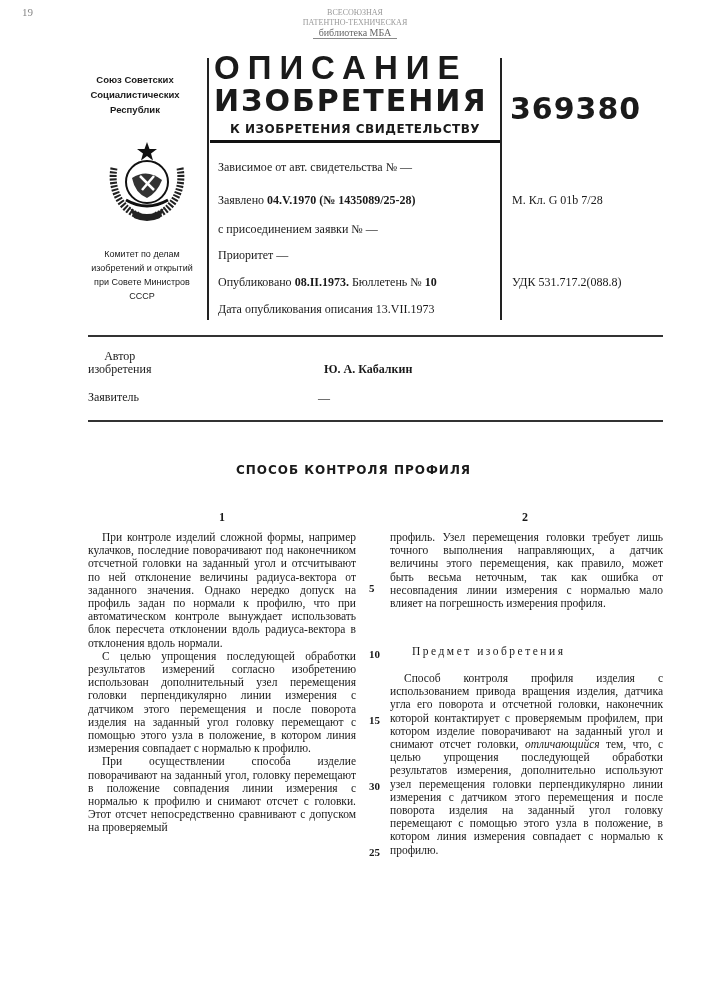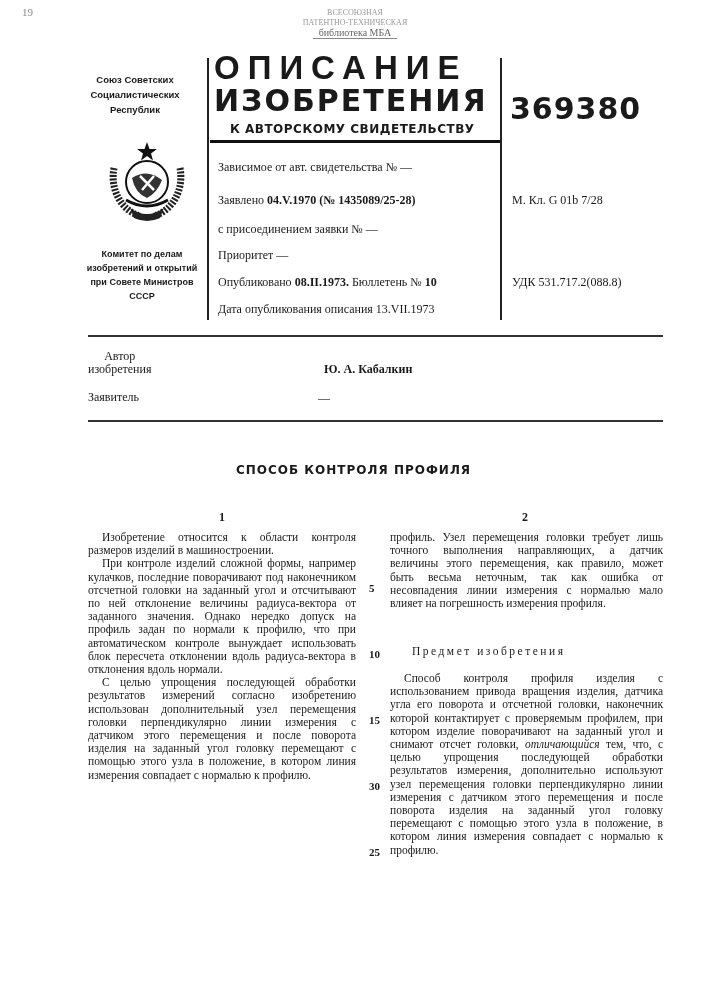--- a/index.html
+++ b/index.html
@@ -3,21 +3,21 @@
 <meta charset="utf-8">
 <style>
   html,body{margin:0;padding:0;background:#fff;}
   body{width:707px;height:1000px;position:relative;overflow:hidden;color:#1a1a1a;font-family:"Liberation Serif",serif;}
   .abs{position:absolute;}
   .corner{left:22px;top:6px;font-size:11px;color:#888;}
   .stamp{left:250px;top:8px;width:210px;height:40px;font-size:8px;color:#999;line-height:10px;text-align:center;}
   .stamp .lib{font-size:10px;color:#666;border-bottom:1px solid #888;display:inline-block;padding:0 6px;}
   .ussr{left:70px;top:72px;width:130px;text-align:center;font-family:"Liberation Sans",sans-serif;font-weight:bold;font-size:9.5px;line-height:15px;}
   .emblem{left:102px;top:138px;width:90px;height:90px;}
-  .committee{left:62px;top:247px;width:160px;text-align:center;font-family:"Liberation Sans",sans-serif;font-weight:bold;font-size:9px;line-height:14px;}
+  .committee{left:62px;top:247px;width:160px;text-align:center;font-family:"Liberation Sans",sans-serif;font-weight:normal;font-size:9px;line-height:14px;}
   .vline1{left:207px;top:58px;width:2px;height:262px;background:#222;}
   .vline2{left:500px;top:58px;width:2px;height:262px;background:#222;}
   .title1{left:214px;top:50px;width:284px;font-family:Liberation Sans, sans-serif;font-weight:bold;font-size:33px;letter-spacing:8px;line-height:36px;}
   .title2{left:214px;top:84px;width:290px;font-family:"DejaVu Sans",sans-serif;font-weight:bold;font-size:30px;letter-spacing:2px;line-height:34px;}
   .subtitle{left:230px;top:122px;font-family:"DejaVu Sans",sans-serif;font-weight:bold;font-size:12px;letter-spacing:0.5px;}
   .hrule{left:210px;top:140px;width:290px;height:3px;background:#111;}
   .meta{left:218px;font-size:12px;}
   .meta b{font-weight:bold;}
   .number{left:510px;top:55px;font-family:"DejaVu Sans",sans-serif;font-weight:bold;font-size:30px;letter-spacing:1px;margin-top:36px;}
   .class{left:512px;top:193px;font-size:12px;}
@@ -68,21 +68,21 @@
   <div>изобретений и открытий</div>
   <div>при Совете Министров</div>
   <div>СССР</div>
 </div>
 
 <div class="abs vline1"></div>
 <div class="abs vline2"></div>
 
 <div class="abs title1">ОПИСАНИЕ</div>
 <div class="abs title2">ИЗОБРЕТЕНИЯ</div>
-<div class="abs subtitle">К АВТОРСКОМУ СВИДЕТЕЛЬСТВУ</div>
+<div class="abs subtitle">К ИЗОБРЕТЕНИЯ СВИДЕТЕЛЬСТВУ</div>
 <div class="abs hrule"></div>
 
 <div class="abs number">369380</div>
 
 <div class="abs meta" style="top:160px">Зависимое от авт. свидетельства №  —</div>
 <div class="abs meta" style="top:193px">
   <span>Заявлено</span>
   <b>04.V.1970  (№ 1435089/25-28)</b>
 </div>
 <div class="abs meta" style="top:222px">с присоединением заявки №  —</div>
@@ -109,23 +109,23 @@
 <div class="abs applicant">—</div>
 
 <div class="abs rule" style="top:420px"></div>
 
 <div class="abs doctitle">СПОСОБ КОНТРОЛЯ ПРОФИЛЯ</div>
 
 <div class="abs colnum" style="left:219px;top:510px">1</div>
 <div class="abs colnum" style="left:522px;top:510px">2</div>
 
 <div class="abs col" style="left:88px;top:531px;width:268px">
-  <p>Изобретение относится к области контроля размеров изделий в машиностроении.</p>
   <p>При контроле изделий сложной формы, например кулачков, последние поворачивают под наконечником отсчетной головки на заданный угол и отсчитывают по ней отклонение величины радиуса-вектора от заданного значения. Однако нередко допуск на профиль задан по нормали к профилю, что при автоматическом контроле вынуждает использовать блок пересчета отклонении вдоль радиуса-вектора в отклонения вдоль нормали.</p>
   <p>С целью упрощения последующей обработки результатов измерений согласно изобретению использован дополнительный узел перемещения головки перпендикулярно линии измерения с датчиком этого перемещения и после поворота изделия на заданный угол головку перемещают с помощью этого узла в положение, в котором линия измерения совпадает с нормалью к профилю.</p>
+  <p>При осуществлении способа изделие поворачивают на заданный угол, головку перемещают в положение совпадения линии измерения с нормалью к профилю и снимают отсчет с головки. Этот отсчет непосредственно сравнивают с допуском на проверяемый</p>
 </div>
 
 <div class="abs col" style="left:390px;top:531px;width:273px">
   <p class="noind">профиль. Узел перемещения головки требует лишь точного выполнения направляющих, а датчик величины этого перемещения, как правило, может быть весьма неточным, так как ошибка от несовпадения линии измерения с нормалью мало влияет на погрешность измерения профиля.</p>
 </div>
 
 <div class="abs section">Предмет изобретения</div>
 
 <div class="abs col" style="left:390px;top:672px;width:273px">
   <p><span>Способ контроля профиля изделия с использованием привода вращения изделия, датчика угла его поворота и отсчетной головки, наконечник которой контактирует с проверяемым профилем, при котором изделие поворачивают на заданный угол и снимают отсчет головки, </span><em>отличающийся</em><span> тем, что, с целью упрощения последующей обработки результатов измерения, дополнительно используют узел перемещения головки перпендикулярно линии измерения с датчиком этого перемещения и после поворота изделия на заданный угол головку перемещают с помощью этого узла в положение, в котором линия измерения совпадает с нормалью к профилю.</span></p>

